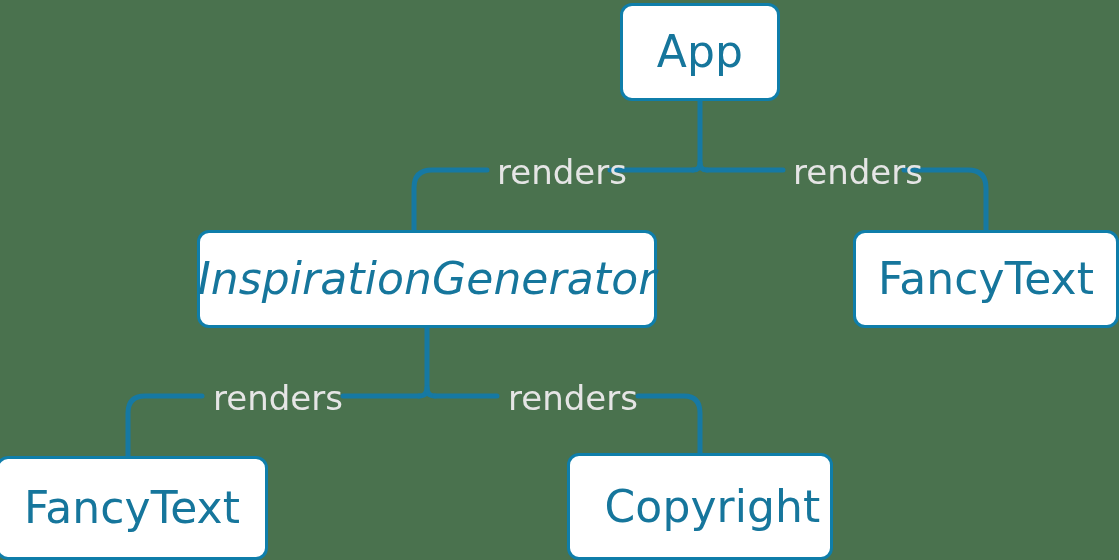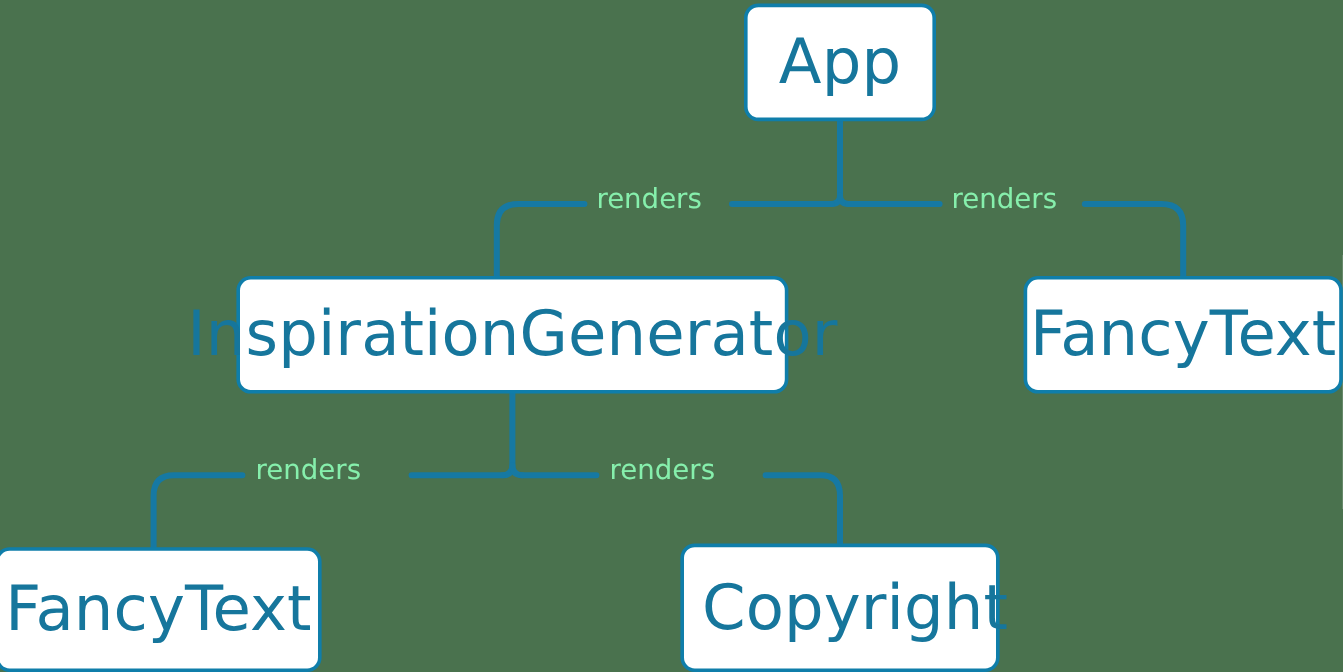--- a/index.html
+++ b/index.html
@@ -31,37 +31,37 @@
     background: #ffffff;
     border: 3px solid #0f7eaa;
     border-radius: 12px;
     display: flex;
     align-items: center;
     justify-content: center;
     z-index: 3;
   }
   .node-label {
     color: #16769c;
-    font-size: 52px;
+    font-size: 44px;
     font-weight: 400;
     letter-spacing: 0.1px;
     line-height: 1;
     white-space: nowrap;
   }
   
   #node-app            { left: 620px; top: 3px;   width: 160px; height: 98px; }
-  #node-inspiration    { left: 197px; top: 230px; width: 460px; height: 98px; }
+  #node-inspiration    { left: 197px; top: 230px; width: 460px; height: 98px; font-style: italic; }
   #node-fancytext-right{ left: 853px; top: 230px; width: 266px; height: 98px; }
   #node-fancytext-left { left: -4px;  top: 456px; width: 272px; height: 104px; }
   #node-copyright      { left: 567px; top: 453px; width: 266px; height: 107px; padding-left: 25px; }
 
   .edge-label {
     position: absolute;
-    color: #86efac;
-    font-size: 23px;
+    color: #e5e5e5;
+    font-size: 34px;
     font-weight: 500;
     line-height: 1;
     white-space: nowrap;
     z-index: 2;
   }
   #edge-label-app-inspiration   { left: 497px; top: 155px; }
   #edge-label-app-fancytext     { left: 793px; top: 155px; }
   #edge-label-insp-fancytext    { left: 213px; top: 381px; }
   #edge-label-insp-copyright    { left: 508px; top: 381px; }
 </style>

